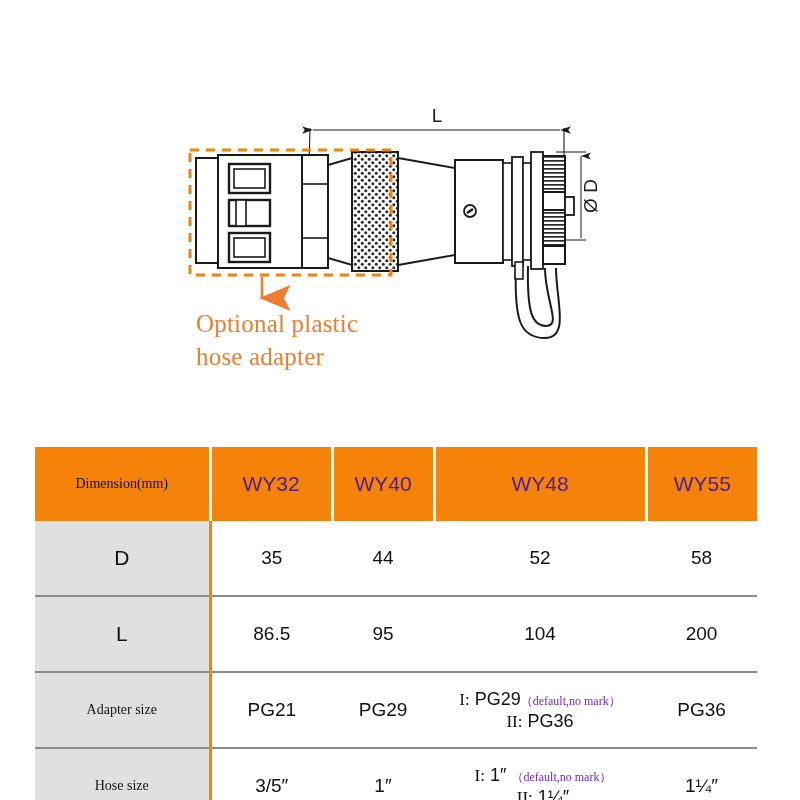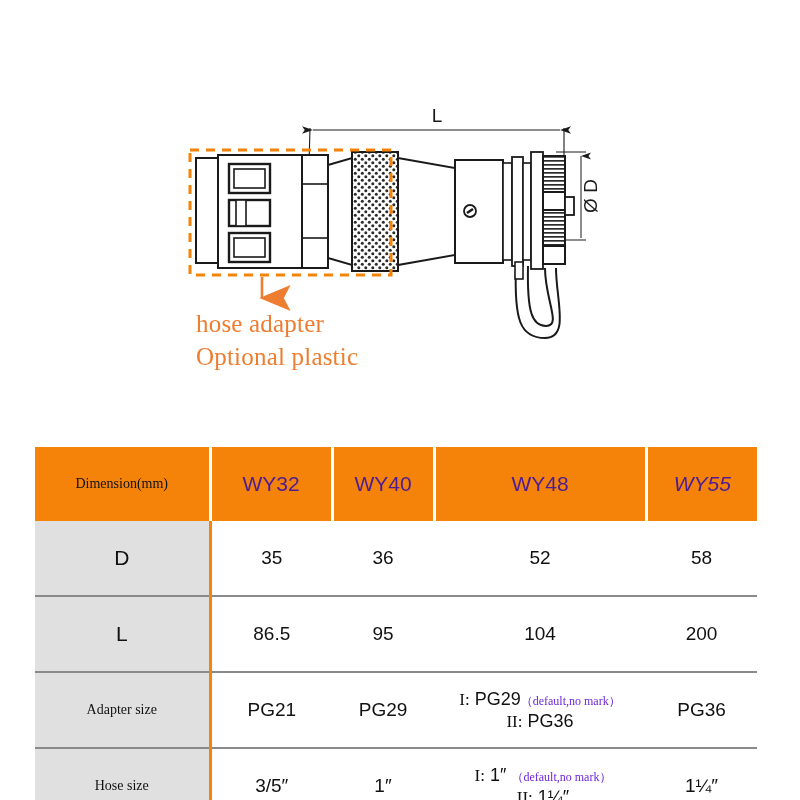--- a/index.html
+++ b/index.html
@@ -52,21 +52,21 @@
     border-right:3px solid #ffffff;
   }
   .hdr-model{
     background:#F5830A;
     color:#4c1d95;
     font-family:"Liberation Sans", sans-serif;
     font-size:21px;
     height:52px;
     border-right:3px solid #ffffff;
   }
-  .hdr-model.last{border-right:none;font-style:italic;}
+  .hdr-model.last{border-right:none;}
 
   
   .rowlabel{
     background:#E0E0E0;
     color:#111111;
     border-right:3px solid #F5830A;
     border-bottom:2px solid #8a8a8a;
   }
   .rowlabel.big{
     font-family:"Liberation Sans", sans-serif;
@@ -187,22 +187,22 @@
       <path d="M528,266 C527,312 532,326 546,326 C562,326 545,300 545,268"></path>
       <rect x="515" y="262" width="8" height="17" fill="#ffffff" stroke-width="1.6"></rect>
     </g>
 
     <rect x="190" y="150" width="201" height="125" fill="none" stroke="#F5830A" stroke-width="3" stroke-dasharray="9 7"></rect>
 
     <line x1="262" y1="277" x2="262" y2="298" stroke="#ED7D31" stroke-width="2.6" marker-end="url(#arrOrange)"></line>
   </svg>
 
   <div class="callout">
+    <div>Optional plastic</div>
     <div>hose adapter</div>
-    <div>Optional plastic</div>
   </div>
 </div>
 
 <table id="spec-table">
   <colgroup>
     <col style="width:175px">
       <col style="width:122px">
       <col style="width:102px">
     <col style="width:212px">
       <col style="width:111px">
@@ -212,21 +212,21 @@
       <td class="hdr-label">Dimension(mm)</td>
       <td class="hdr-model">WY32</td>
       <td class="hdr-model">WY40</td>
       <td class="hdr-model">WY48</td>
       <td class="hdr-model last">WY55</td>
     </tr>
 
     <tr class="r-d">
       <td class="rowlabel big">D</td>
       <td class="val">35</td>
-      <td class="val">36</td>
+      <td class="val">44</td>
       <td class="val">52</td>
       <td class="val">58</td>
     </tr>
 
     <tr class="r-l">
       <td class="rowlabel big">L</td>
       <td class="val">86.5</td>
       <td class="val">95</td>
       <td class="val">104</td>
       <td class="val">200</td>

